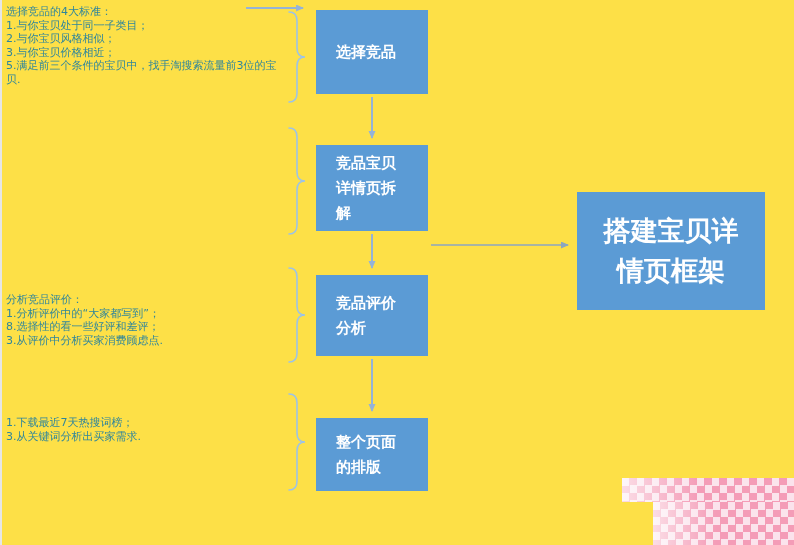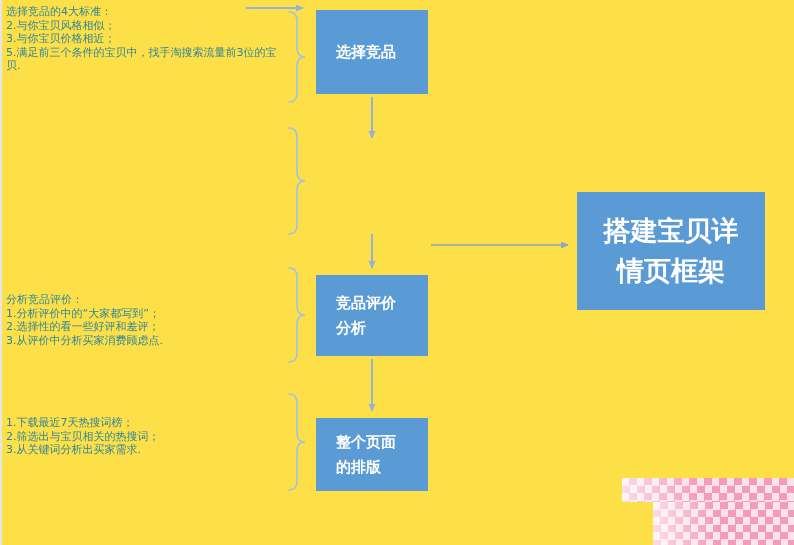--- a/index.html
+++ b/index.html
@@ -63,41 +63,44 @@
     <line x1="431" y1="245" x2="568" y2="245" stroke="#8ba6c1" stroke-width="1.5" marker-end="url(#ahg)"></line>
 
     <path fill="none" stroke="#9dc3e6" stroke-width="1.6" stroke-linecap="round" d="M289,12 Q297,12 297,21 L297,48 Q297,57 305,57 Q297,57 297,66 L297,93 Q297,102 289,102"></path>
     <path fill="none" stroke="#9dc3e6" stroke-width="1.6" stroke-linecap="round" d="M289,128 Q297,128 297,137 L297,172 Q297,181 305,181 Q297,181 297,190 L297,225 Q297,234 289,234"></path>
     <path fill="none" stroke="#9dc3e6" stroke-width="1.6" stroke-linecap="round" d="M289,268 Q297,268 297,277 L297,306 Q297,315 305,315 Q297,315 297,324 L297,353 Q297,362 289,362"></path>
     <path fill="none" stroke="#9dc3e6" stroke-width="1.6" stroke-linecap="round" d="M289,394 Q297,394 297,403 L297,433 Q297,442 305,442 Q297,442 297,451 L297,481 Q297,490 289,490"></path>
   </svg>
 
   <div class="ann" style="top:5px">
     <div class="ann-line">选择竞品的4大标准：</div>
+    <div class="ann-line">1.与你宝贝处于同一子类目；</div>
     <div class="ann-line">2.与你宝贝风格相似；</div>
     <div class="ann-line">3.与你宝贝价格相近；</div>
     <div class="ann-line">5.满足前三个条件的宝贝中，找手淘搜索流量前3位的宝贝.</div>
   </div>
 
 
   <div class="ann" style="top:293px">
     <div class="ann-line">分析竞品评价：</div>
     <div class="ann-line">1.分析评价中的“大家都写到”；</div>
-    <div class="ann-line">2.选择性的看一些好评和差评；</div>
+    <div class="ann-line">8.选择性的看一些好评和差评；</div>
     <div class="ann-line">3.从评价中分析买家消费顾虑点.</div>
   </div>
 
   <div class="ann" style="top:416px">
     <div class="ann-line">1.下载最近7天热搜词榜；</div>
-    <div class="ann-line">2.筛选出与宝贝相关的热搜词；</div>
     <div class="ann-line">3.从关键词分析出买家需求.</div>
   </div>
 
   <div class="step" style="top:10px;height:84px">
     <span>选择竞品</span>
+  </div>
+  <div class="step" style="top:145px;height:86px">
+    <span>竞品宝贝详情页拆解</span>
   </div>
   <div class="step" style="top:275px;height:81px">
     <span>竞品评价分析</span>
   </div>
   <div class="step" style="top:418px;height:73px">
     <span>整个页面的排版</span>
   </div>
 
   <div class="result">
     <span>搭建宝贝详情页框架</span>

